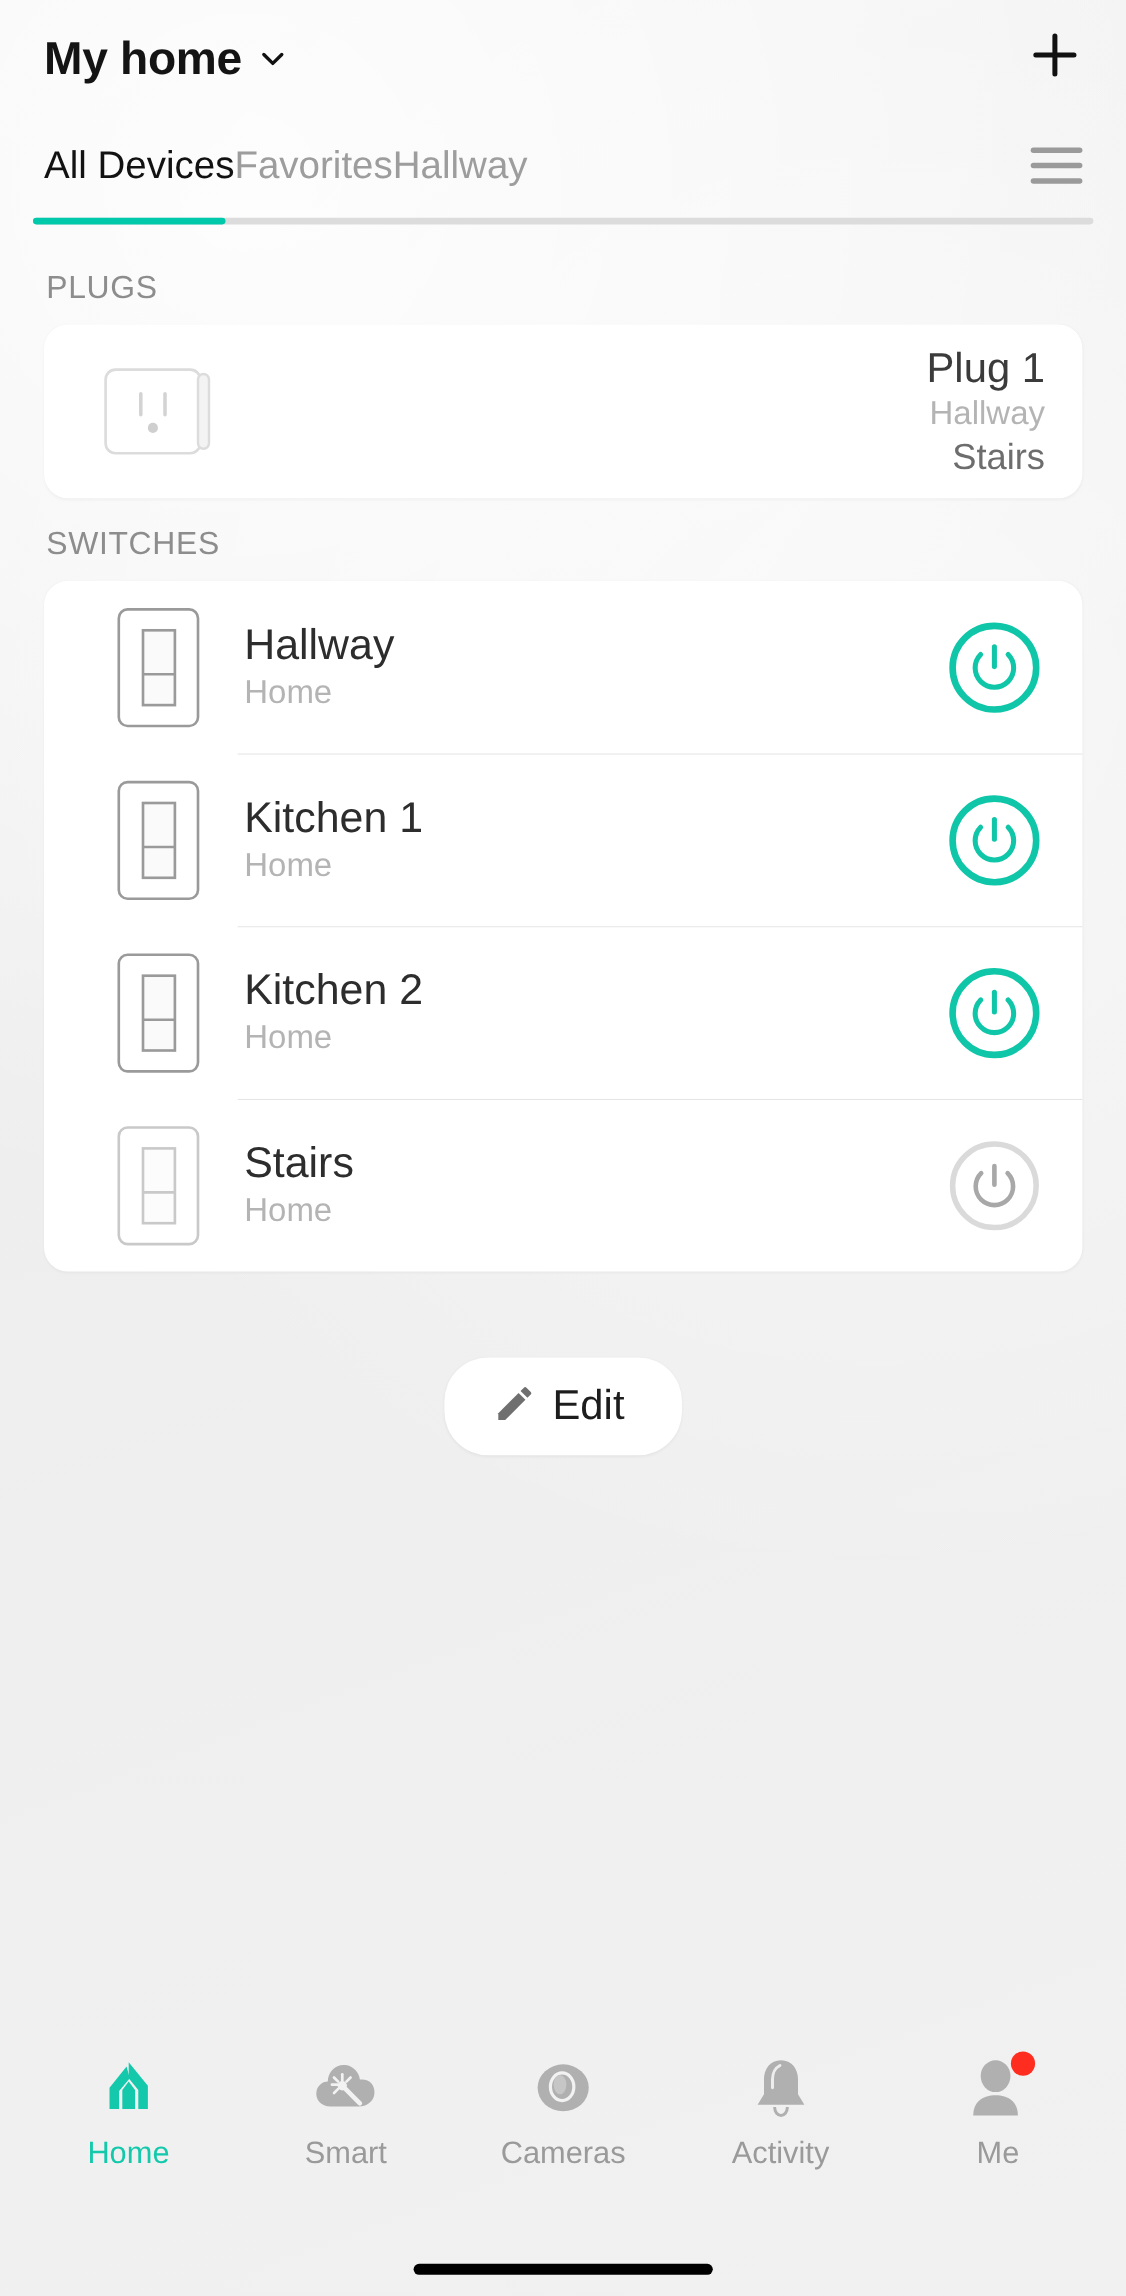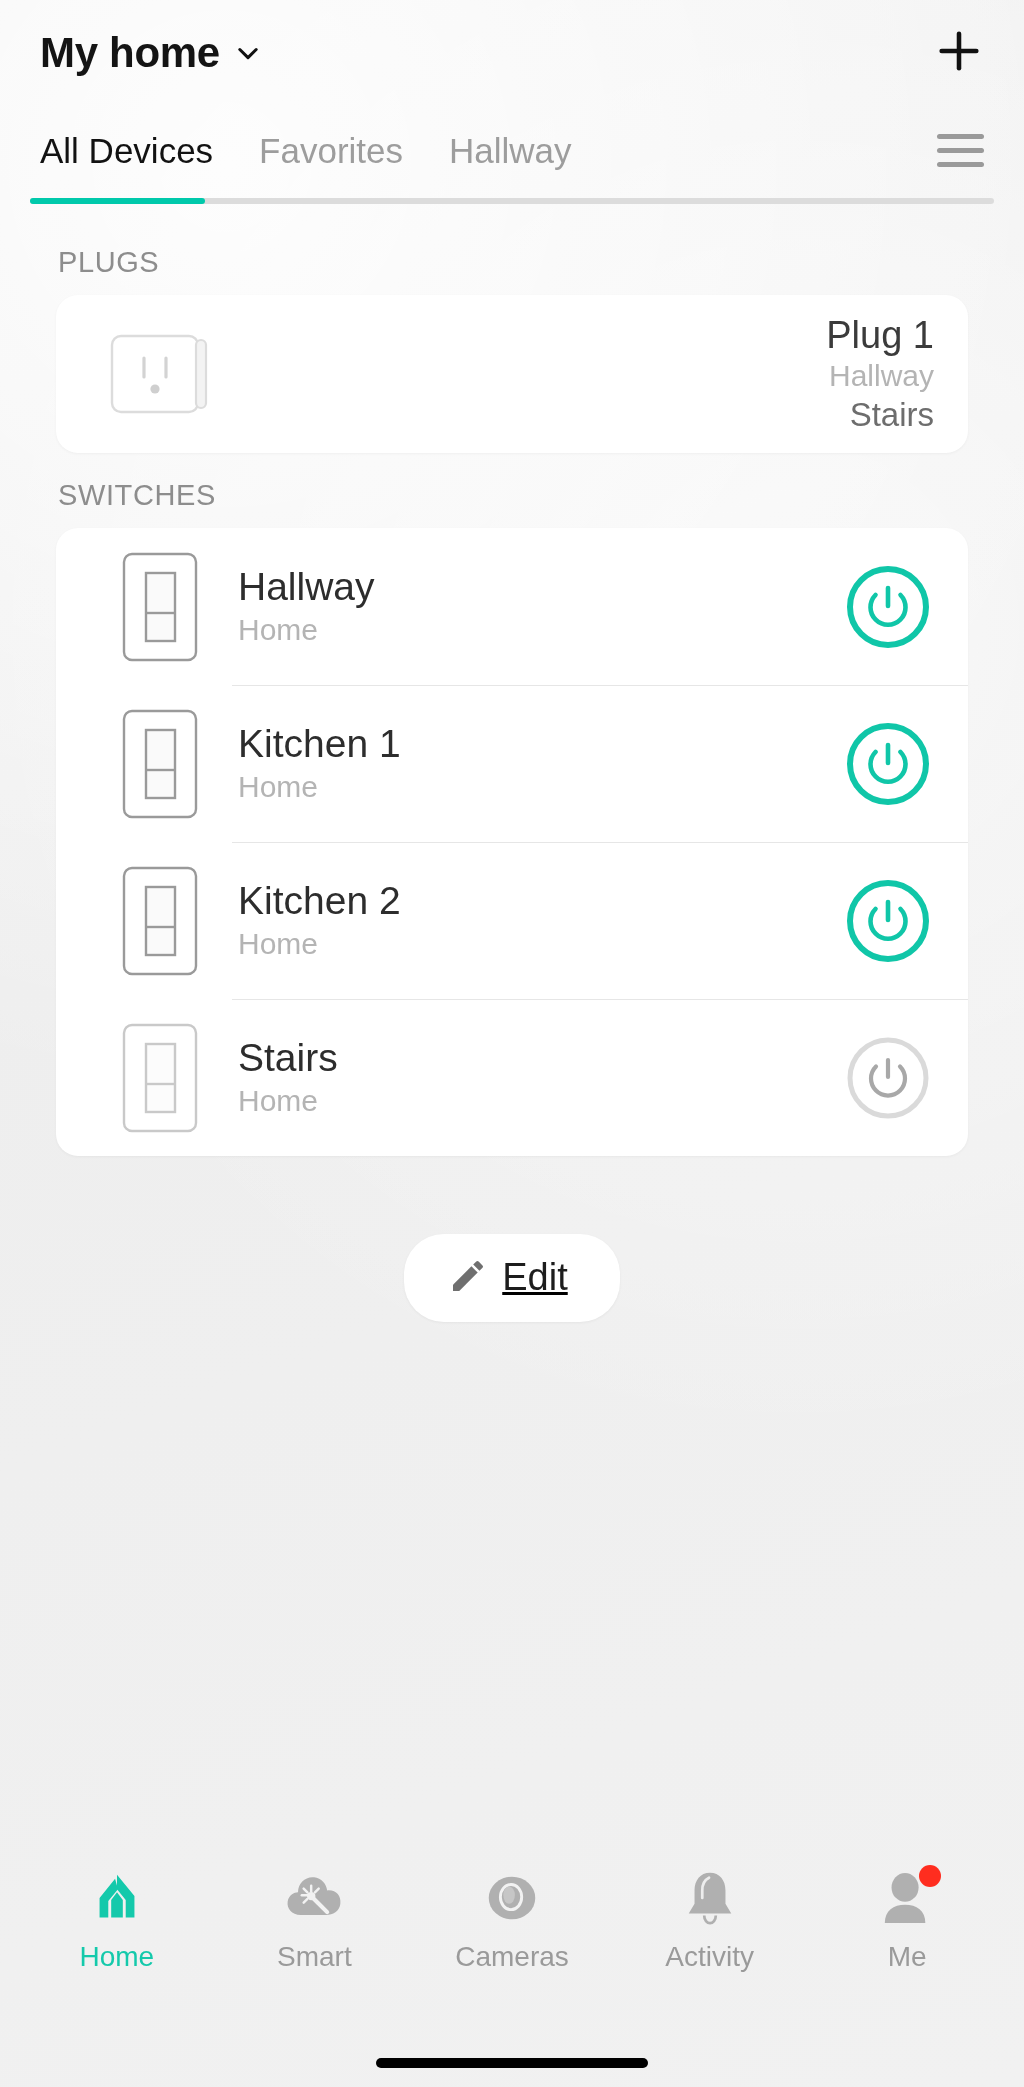--- a/index.html
+++ b/index.html
@@ -33,36 +33,36 @@
   .chev { width:28px; height:28px; display:block; }
   .header-spacer { flex:1 1 auto; }
   .plus-btn { width:54px; height:54px; display:flex; align-items:center; justify-content:center; cursor:pointer; }
 
   
   .tabs-wrap { flex:0 0 115px; position:relative; padding:0 40px; }
   .tabs-row { display:flex; align-items:flex-end; height:82px; gap:0; }
   .tab {
     font-size:35px; color:#9d9d9d; padding:0 0 16px 0; cursor:pointer; white-space:nowrap;
   }
-  .tab + .tab { margin-left:46px; }
+  .tab + .tab { }
   .tab.active { color:#121212; font-weight:500;margin-top:14px; }
   .tabs-spacer { flex:1 1 auto; }
   .hamburger { padding-bottom:20px; cursor:pointer; display:flex; flex-direction:column; gap:9px; }
   .hamburger span { display:block; width:47px; height:5px; background:#9a9a9a; border-radius:3px; }
   .tab-underline-track {
     position:absolute; left:30px; right:30px; bottom:16px;
     height:6px; background:#dcdcdc; border-radius:3px;
   }
   .tab-underline-active {
     position:absolute; left:30px; bottom:16px;
     width:175px; height:6px; background:#00c9ab; border-radius:3px;
   }
 
   
-  .body { flex:1 1 auto; padding:0 56px; overflow:hidden; }
+  .body { flex:1 1 auto; padding:0 40px; overflow:hidden; }
 
   .section-label {
     font-size:29px; color:#8d8d8d; letter-spacing:0.6px;
     margin:26px 0 16px 2px;
   }
 
   .card {
     background:#ffffff; border-radius:22px;
     box-shadow:0 1px 3px rgba(0,0,0,0.045);
   }
@@ -83,25 +83,24 @@
     content:""; position:absolute; left:176px; right:0; top:0; height:1px; background:#e6e6e6;
   }
   .sw-text { flex:1 1 auto; padding-left:8px; }
   .sw-name { font-size:39px; color:#2d2d2d; line-height:1.16; }
   .sw-room { font-size:30px; color:#b4b4b4; line-height:1.26; margin-top:2px; }
   .pwr { flex:0 0 92px; display:flex; align-items:center; justify-content:center; cursor:pointer; }
 
   
   .edit-wrap { display:flex; justify-content:center; margin-top:78px; }
   .edit-btn {
-    display:flex; align-items:flex-start; gap:14px;
+    display:flex; align-items:center; gap:14px;
     background:#ffffff; border-radius:40px;
     padding:22px 52px 22px 44px; cursor:pointer;
     box-shadow:0 1px 3px rgba(0,0,0,0.05);
-    text-decoration:underline;
   }
   .edit-label { font-size:38px; color:#1d1d1d; }
 
   
   .bottom-nav {
     flex:0 0 190px; display:flex; align-items:flex-start;
     padding:18px 18px 0 18px;
   }
   .nav-item {
     flex:1 1 0; display:flex; flex-direction:column; align-items:center;

